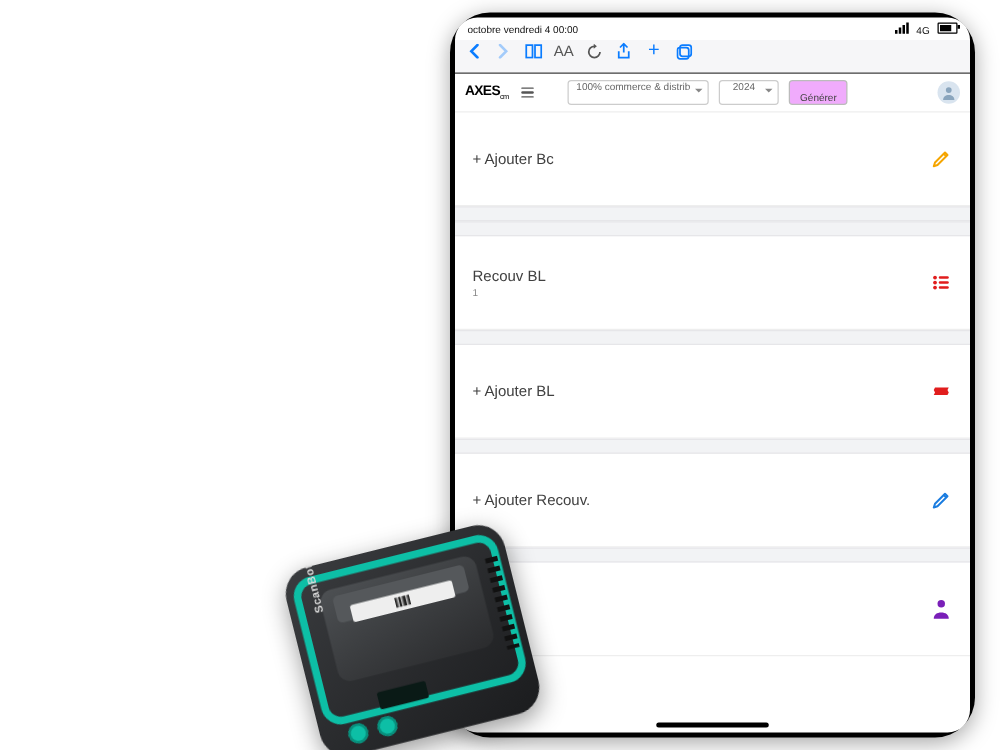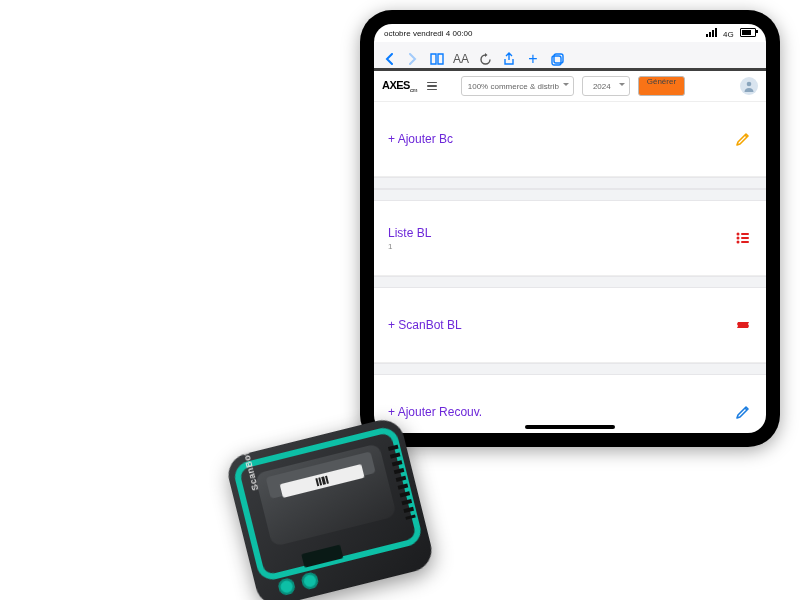--- a/index.html
+++ b/index.html
@@ -1,35 +1,35 @@
 <!DOCTYPE html>
 <html><head>
 <meta charset="utf-8">
 <style>
   html,body{margin:0;padding:0;width:800px;height:600px;background:#fff;font-family:-apple-system,Helvetica,Arial,sans-serif;overflow:hidden}
-  .tablet{position:absolute;left:360px;top:10px;width:420px;height:437px;border-radius:32px;background:#000;padding:14px;box-sizing:border-box;box-shadow:0 4px 18px rgba(0,0,0,.35)}
+  .tablet{position:absolute;left:360px;top:10px;width:420px;height:580px;border-radius:32px;background:#000;padding:4px;box-sizing:border-box;box-shadow:0 4px 18px rgba(0,0,0,.35)}
   .screen{width:100%;height:100%;background:#fff;border-radius:18px;overflow:hidden;display:flex;flex-direction:column}
   .statusbar{height:18px;font-size:8px;color:#111;display:flex;justify-content:space-between;align-items:center;padding:0 10px}
   .statusbar .bars{display:inline-flex;align-items:flex-end;gap:1px;margin-right:4px}
   .statusbar .bars span{width:2px;background:#000;display:inline-block}
-  .safari{height:26px;background:#f6f6f8;border-bottom:3px solid #404040;display:flex;align-items:flex-end;padding:0 6px;gap:6px}
+  .safari{height:26px;background:#f6f6f8;border-bottom:1px solid #404040;display:flex;align-items:flex-start;padding:0 6px;gap:6px}
   .si{width:18px;height:18px;display:flex;align-items:center;justify-content:center;color:#0a7cff;font-size:12px}
   .addr{flex:1;height:18px;background:#eceef1;border-radius:5px;display:flex;align-items:center;justify-content:center;font-size:9px;color:#444;gap:4px}
   .appbar{height:30px;border-bottom:1px solid #eee;display:flex;align-items:center;padding:0 8px;gap:8px}
   .logo{font-weight:800;font-size:11px;letter-spacing:-0.5px}
   .logo sub{font-size:6px;font-weight:400}
   .ham{display:inline-flex;flex-direction:column;gap:2px;margin-left:2px}
   .ham span{width:10px;height:1.5px;background:#555;border-radius:1px}
-  .sel{height:18px;border:1px solid #ccc;border-radius:3px;font-size:8px;padding:0 14px 0 6px;background:#fff;position:relative;display:flex;align-items:center;color:#666}
+  .sel{height:18px;border:1px solid #ccc;border-radius:3px;font-size:8px;padding:0 14px 0 6px;background:#fff;position:relative;display:flex;align-items:flex-start;color:#666}
   .sel:after{content:"";position:absolute;right:4px;top:6px;border:3px solid transparent;border-top-color:#888}
-  .btn{height:18px;border:1px solid #bbb;border-radius:3px;font-size:8px;padding:0 8px;background:#f97316;display:flex;align-items:flex-start;color:#444}
+  .btn{height:18px;border:1px solid #bbb;border-radius:3px;font-size:8px;padding:0 8px;background:#f0abfc;display:flex;align-items:flex-end;color:#444}
   .avatar{width:18px;height:18px;border-radius:50%;background:#d9e4ef;display:flex;align-items:center;justify-content:center}
   .list{flex:1;overflow:auto}
   .row{min-height:54px;border-bottom:1px solid #eee;padding:10px 14px;display:flex;align-items:center;justify-content:space-between}
-  .lab{font-size:12px;color:#6d28d9}
+  .lab{font-size:12px;color:#404040}
   .sub{font-size:8px;color:#888;margin-top:2px}
   .divider{height:10px;background:#f2f3f5;border-top:1px solid #e6e6e9;border-bottom:1px solid #e6e6e9}
   .rico{width:18px;height:18px;display:flex;align-items:center;justify-content:center}
   .homebar{height:4px;width:90px;background:#000;border-radius:3px;margin:2px auto 0}
   
   .printer{position:absolute;left:240px;top:435px;width:180px;height:155px;transform:rotate(-14deg);filter:drop-shadow(0 6px 10px rgba(0,0,0,.4))}
   .printer .body{position:absolute;inset:0;background:linear-gradient(145deg,#3a3c3f,#1b1c1e);border-radius:22px}
   .printer .rim{position:absolute;left:6px;right:6px;top:8px;bottom:26px;border:6px solid #0dbfa6;border-radius:16px}
   .printer .lid{position:absolute;left:26px;right:26px;top:22px;bottom:58px;background:linear-gradient(160deg,#4d5053,#2a2b2d);border-radius:10px}
   .printer .slot{position:absolute;left:36px;right:36px;top:28px;height:22px;background:#55585b;border-radius:4px}
@@ -138,38 +138,38 @@
             <svg width="18" height="18" viewBox="0 0 18 18">
               <path d="M3 15l1-3 8-8 2 2-8 8-3 1z" fill="none" stroke="#f5a500" stroke-width="1.6" stroke-linejoin="round"></path>
               <path d="M11 5l2 2" stroke="#f5a500" stroke-width="1.6"></path>
             </svg>
           </div>
         </div>
         <div class="divider"></div>
         <div class="divider"></div>
         <div class="row">
           <div>
-            <div class="lab">Liste BL</div>
+            <div class="lab">Recouv BL</div>
             <div class="sub">1</div>
           </div>
           <div class="rico">
             <svg width="18" height="18" viewBox="0 0 18 18">
               <circle cx="4" cy="5" r="1.5" fill="#e11d1d"></circle>
               <circle cx="4" cy="9" r="1.5" fill="#e11d1d"></circle>
               <circle cx="4" cy="13" r="1.5" fill="#e11d1d"></circle>
               <rect x="7" y="4" width="8" height="2" rx="1" fill="#e11d1d"></rect>
               <rect x="7" y="8" width="8" height="2" rx="1" fill="#e11d1d"></rect>
               <rect x="7" y="12" width="8" height="2" rx="1" fill="#e11d1d"></rect>
             </svg>
           </div>
         </div>
         <div class="divider"></div>
         <div class="row">
           <div>
-            <div class="lab">+ ScanBot BL</div>
+            <div class="lab">+ Ajouter BL</div>
           </div>
           <div class="rico">
             <svg width="18" height="18" viewBox="0 0 18 18">
               <path d="M3 6h12l-1 2 1 2-1 2H3l1-2-1-2 1-2z" fill="#e11d1d"></path>
             </svg>
           </div>
         </div>
         <div class="divider"></div>
         <div class="row">
           <div>

